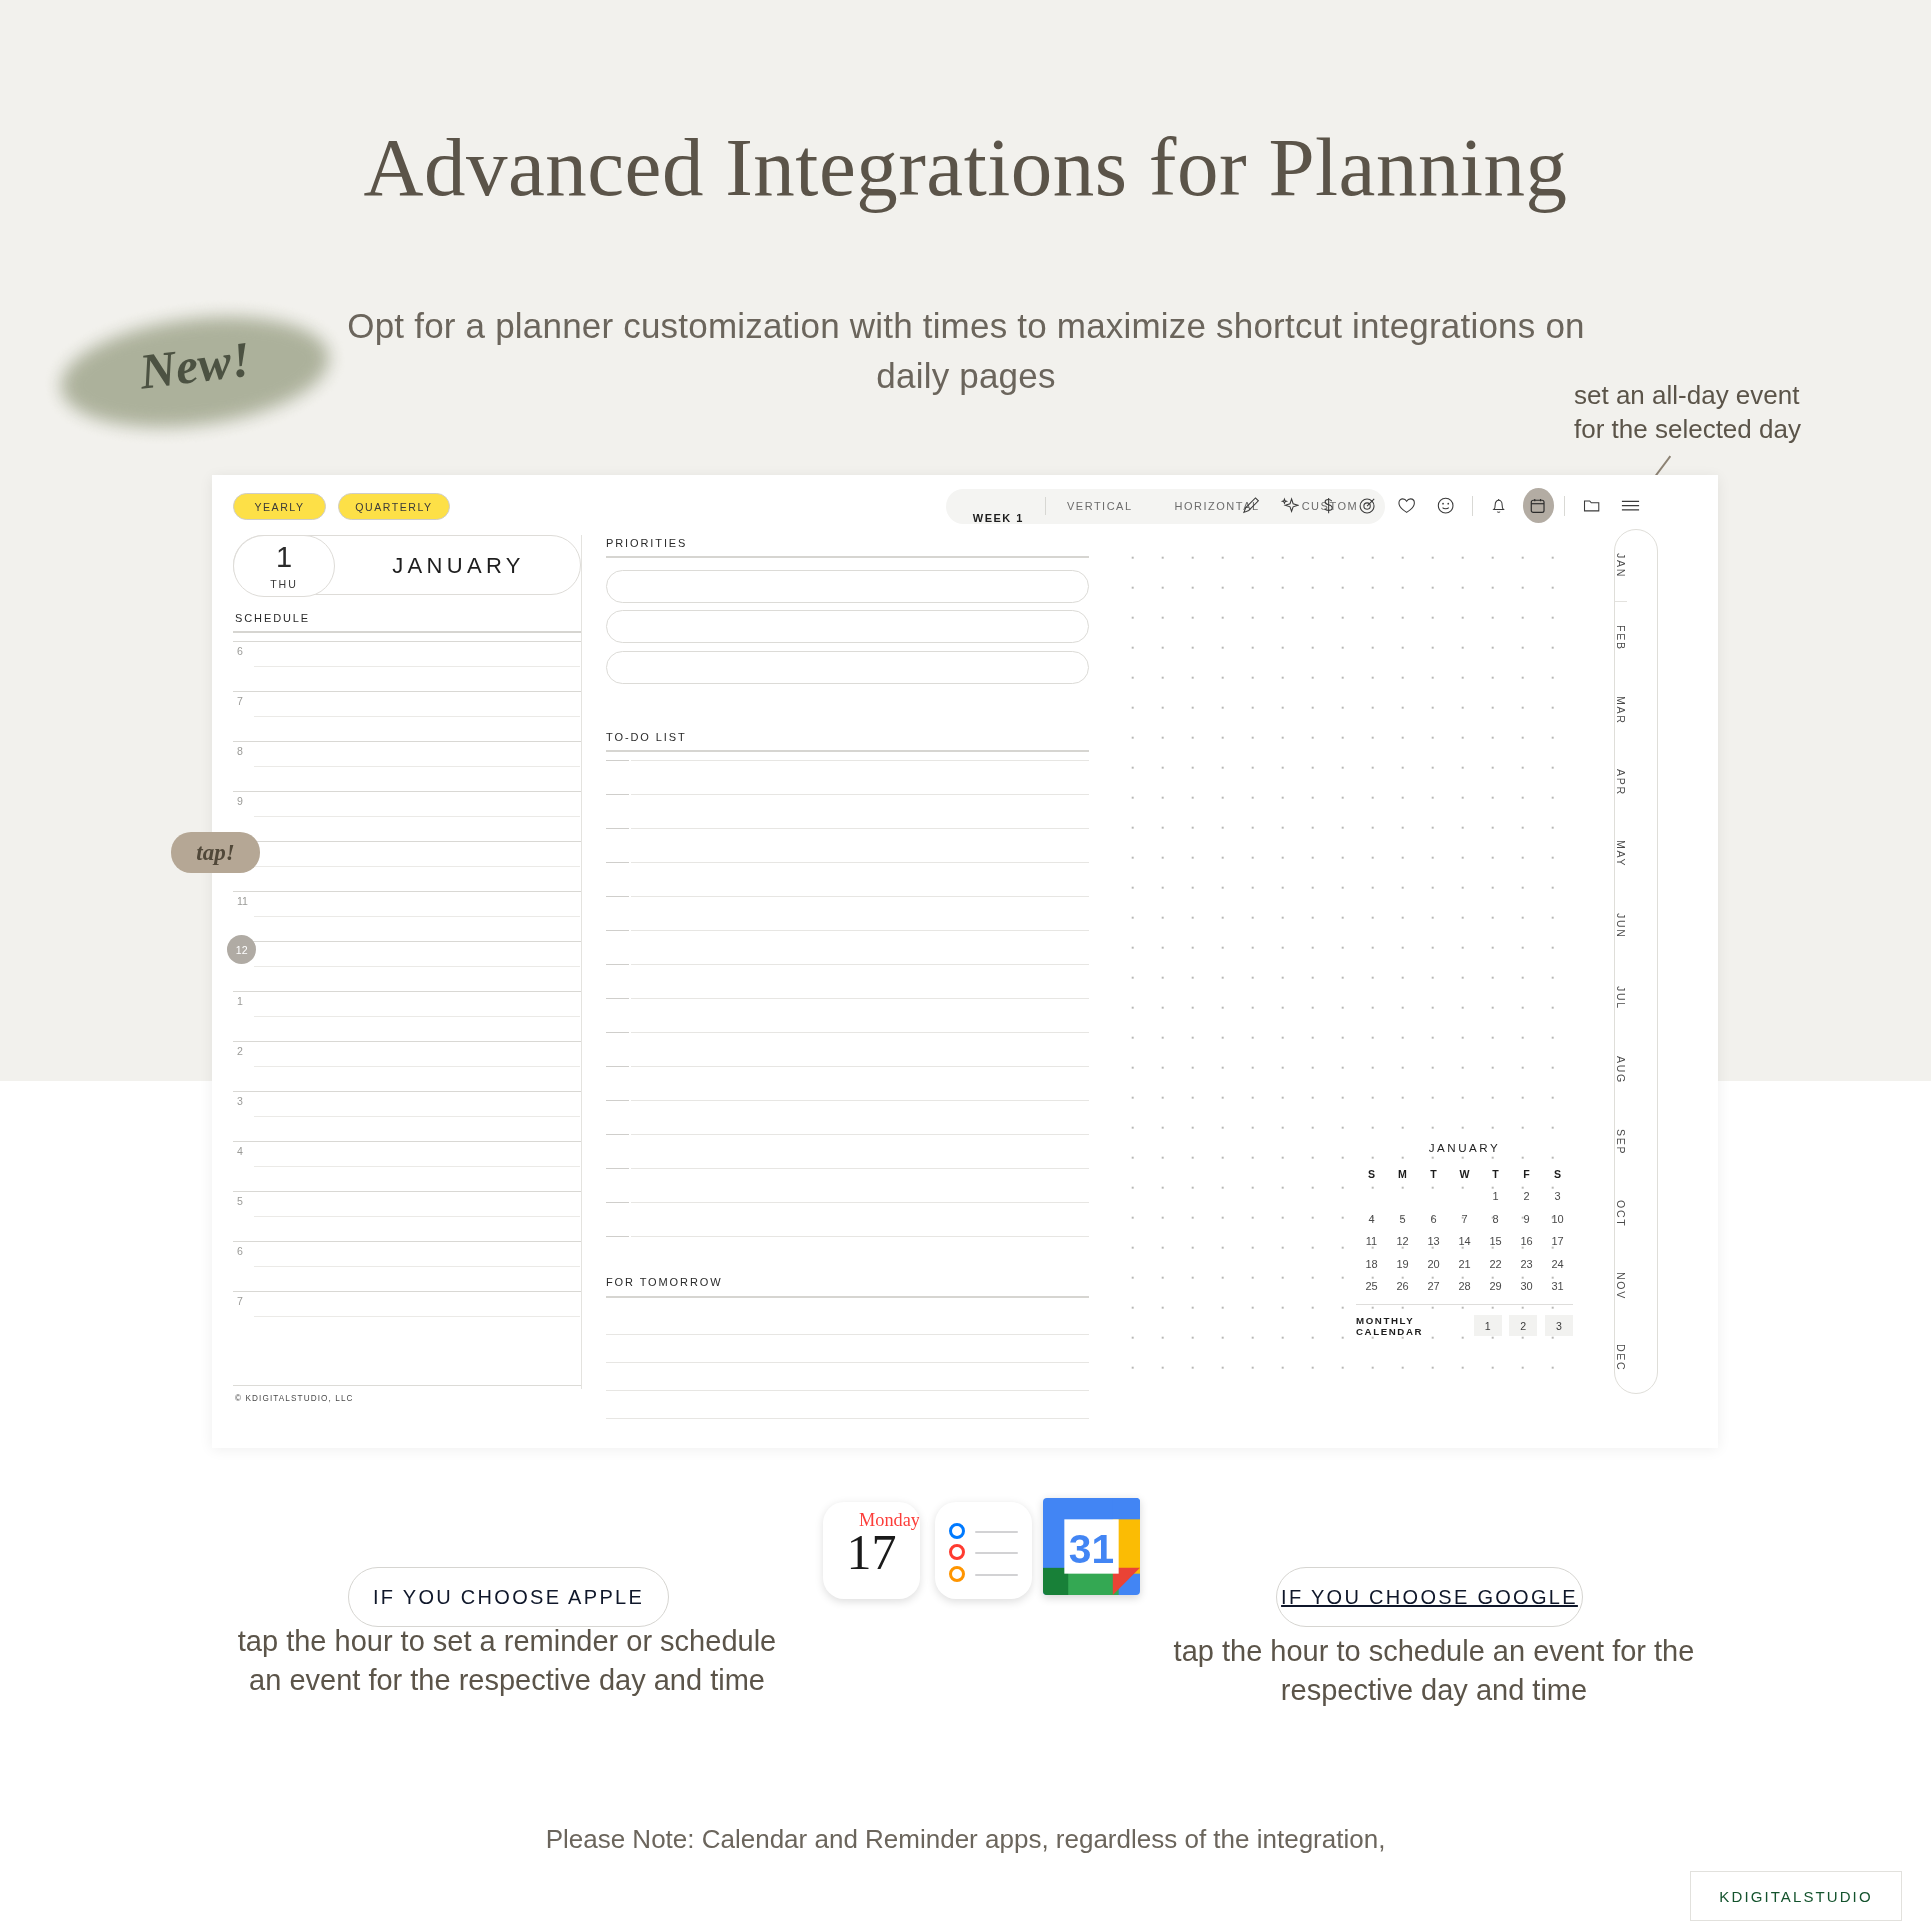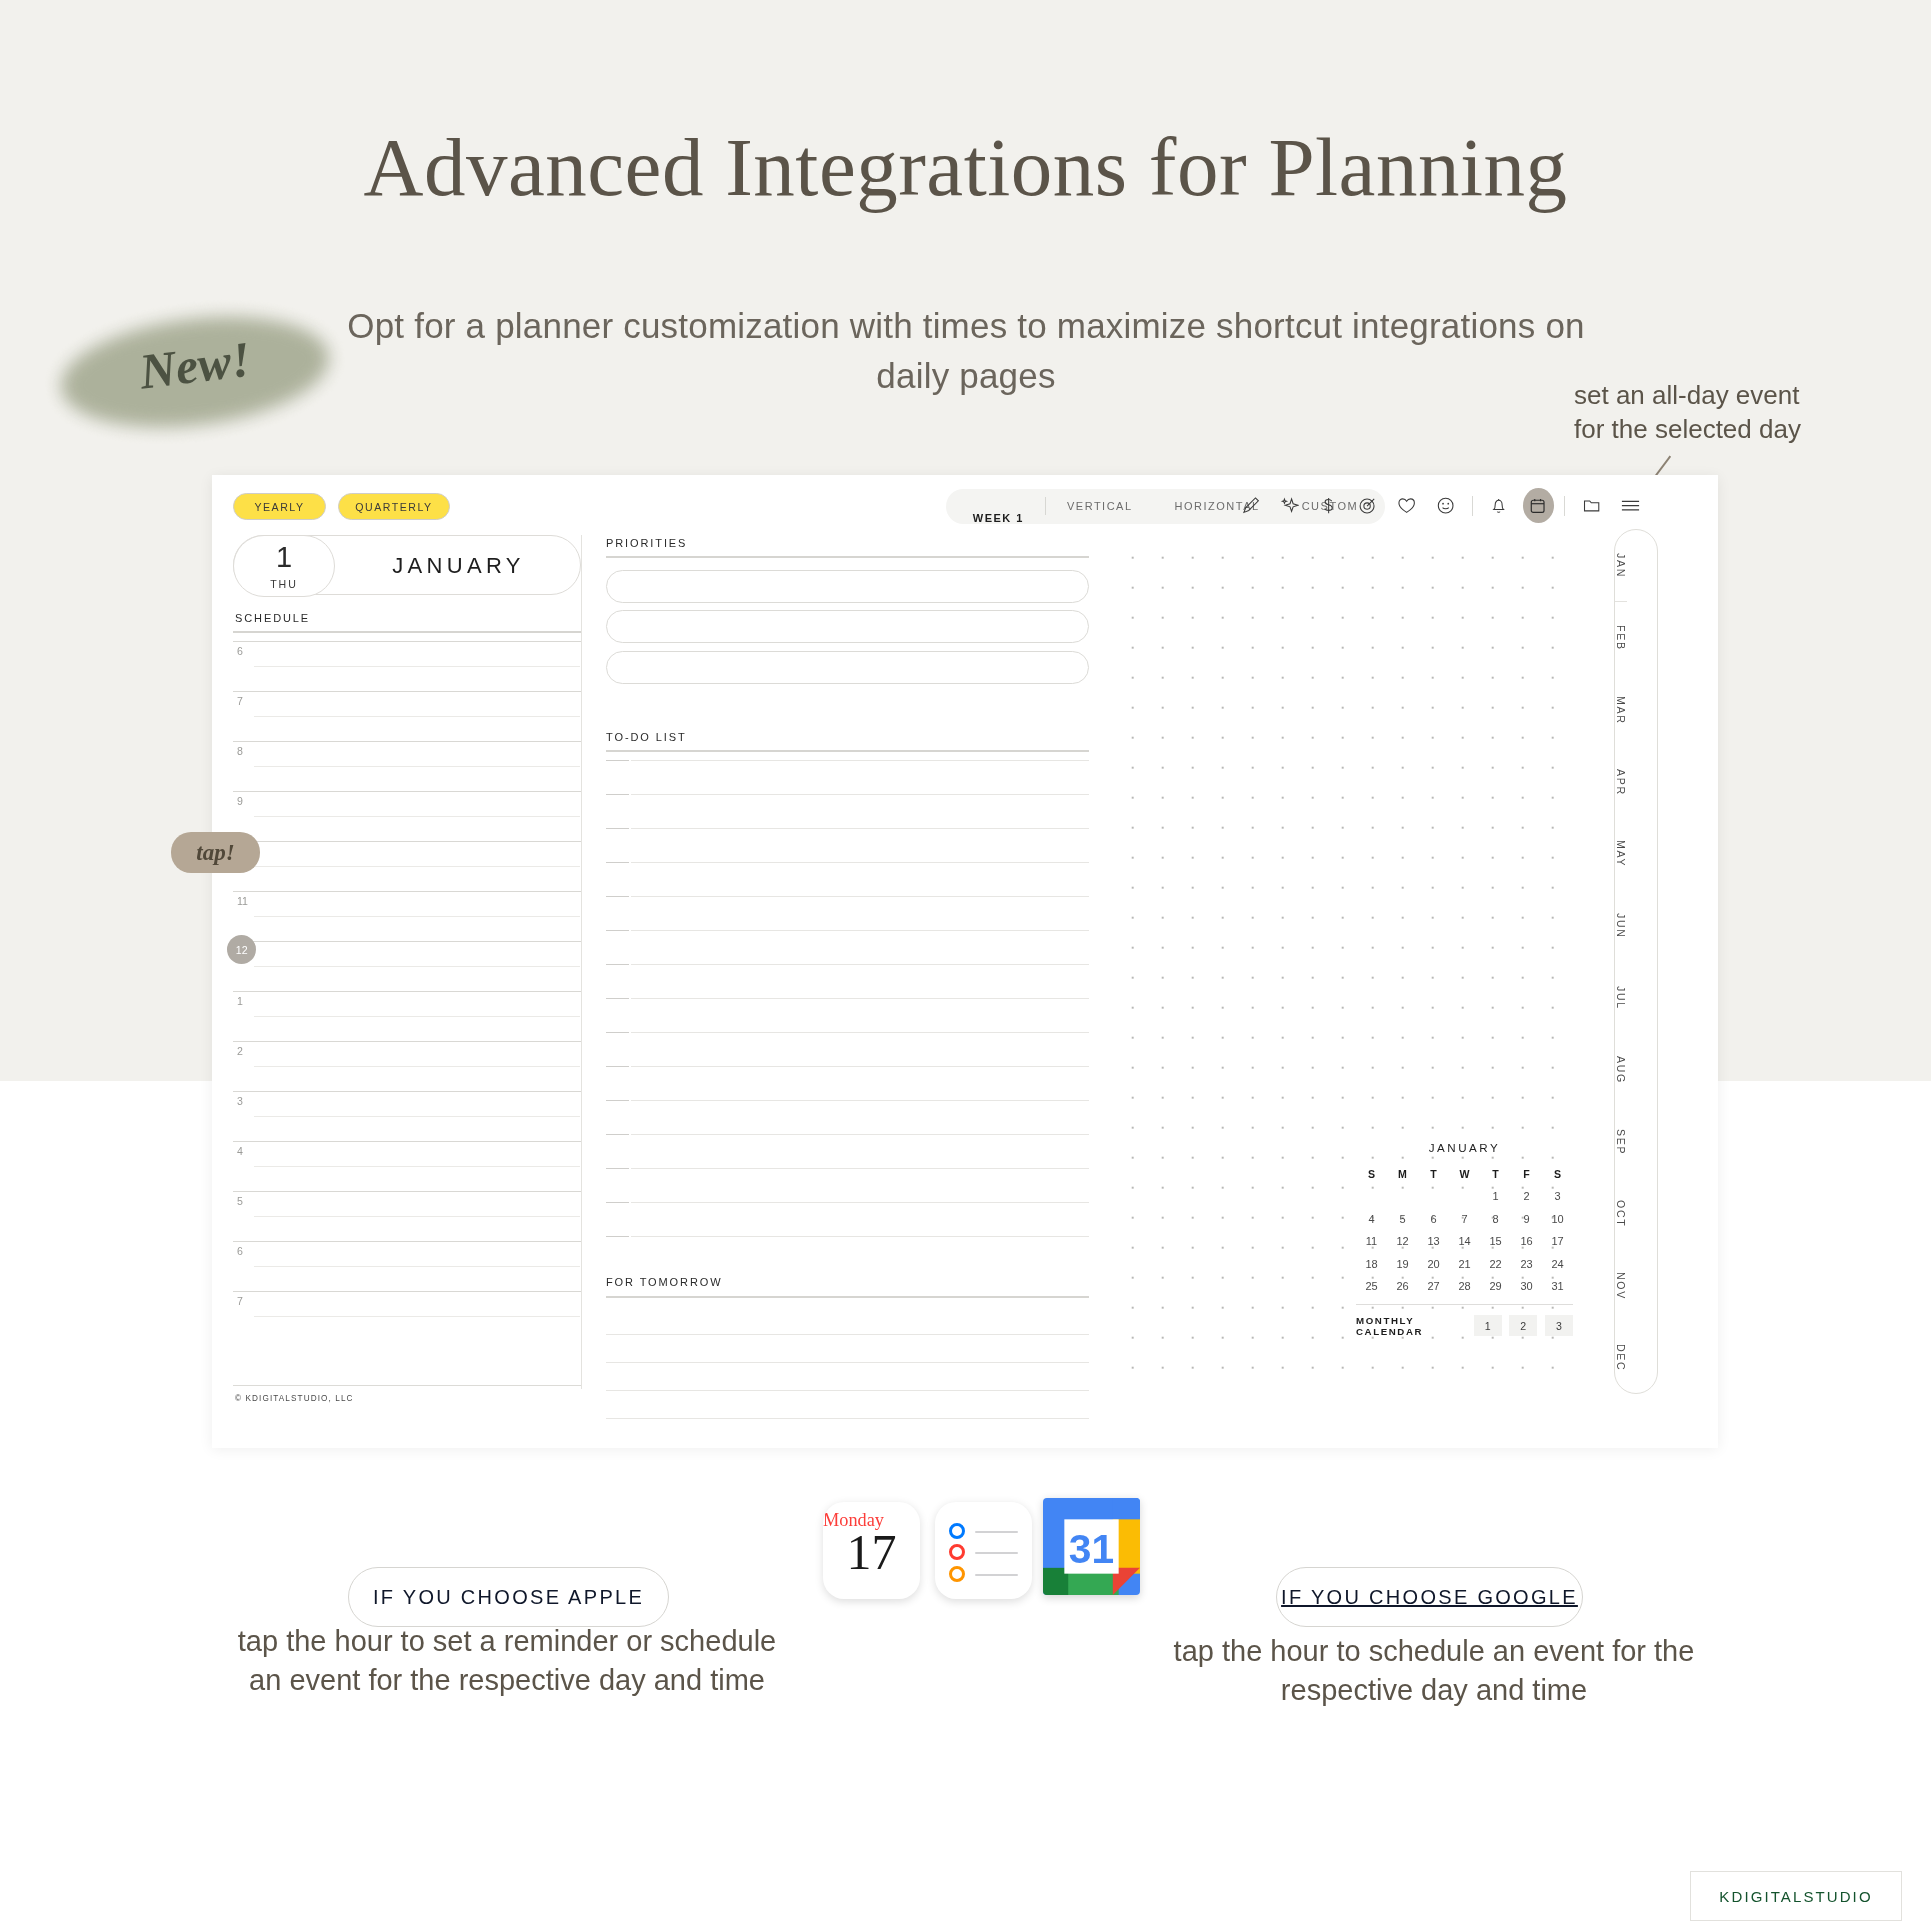--- a/index.html
+++ b/index.html
@@ -212,21 +212,21 @@
   }
 
   
   #appicons { position:absolute; left:823px; top:1498px; width:319px; height:104px; }
   .appicon { position:absolute; width:97px; height:97px; border-radius:21px; overflow:hidden;
     box-shadow:0 2.9px 8.7px rgba(0,0,0,.13); background:#fff; }
   #ic-apple-cal { left:0; top:3.9px; }
   #ic-reminders { left:112px; top:3.9px; }
   #ic-google-cal { left:220px; top:0; border-radius:3.9px; box-shadow:0 2.9px 8.7px rgba(0,0,0,.16); }
 
-  #ac-dow { position:absolute; left:0; top:7.7px; width:97px; text-align:left;
+  #ac-dow { position:absolute; left:0; top:7.7px; width:97px; text-align:right;
     font-size:18.3px; color:#fc3d39; font-family:"Liberation Serif", serif; }
   #ac-day { position:absolute; left:0; top:25px; width:97px; text-align:center;
     font-size:50px; color:#1a1a1a; font-family:"Liberation Serif", serif; line-height:1; }
 
   .rem-row { position:absolute; left:13.5px; width:70px; height:17.4px; }
   .rem-dot { position:absolute; left:0; top:0; width:16.4px; height:16.4px; border-radius:50%;
      border:3.4px solid #000; }
   .rem-line { position:absolute; left:26px; top:7.7px; width:43px; height:2.9px; background:#d2d2d4; border-radius:1.9px; }
 
   #note {
@@ -622,18 +622,19 @@
       <rect x="22" y="72" width="56" height="28" fill="#34a853"></rect>
       <rect x="0" y="72" width="26" height="28" fill="#188038"></rect>
       <polygon points="72,72 100,72 72,100" fill="#ea4335"></polygon>
       <rect x="22" y="22" width="56" height="56" fill="#ffffff"></rect>
       <text x="50" y="67" font-family="'Liberation Sans',sans-serif" font-size="42" font-weight="bold" fill="#4285f4" text-anchor="middle">31</text>
     </svg>
   </div>
 </div>
 
 <div id="note">
+  <div>Please Note: Calendar and Reminder apps, regardless of the integration,</div>
 </div>
 
 <div id="brand-box">
   <div id="brand-text">KDIGITALSTUDIO</div>
 </div>
 
 
 </body></html>

